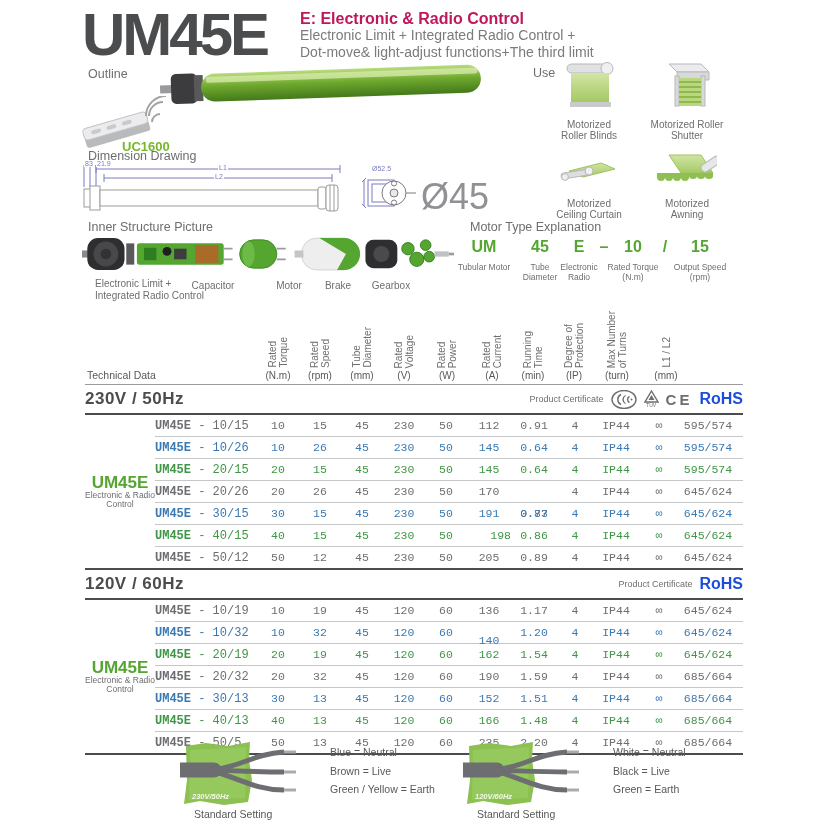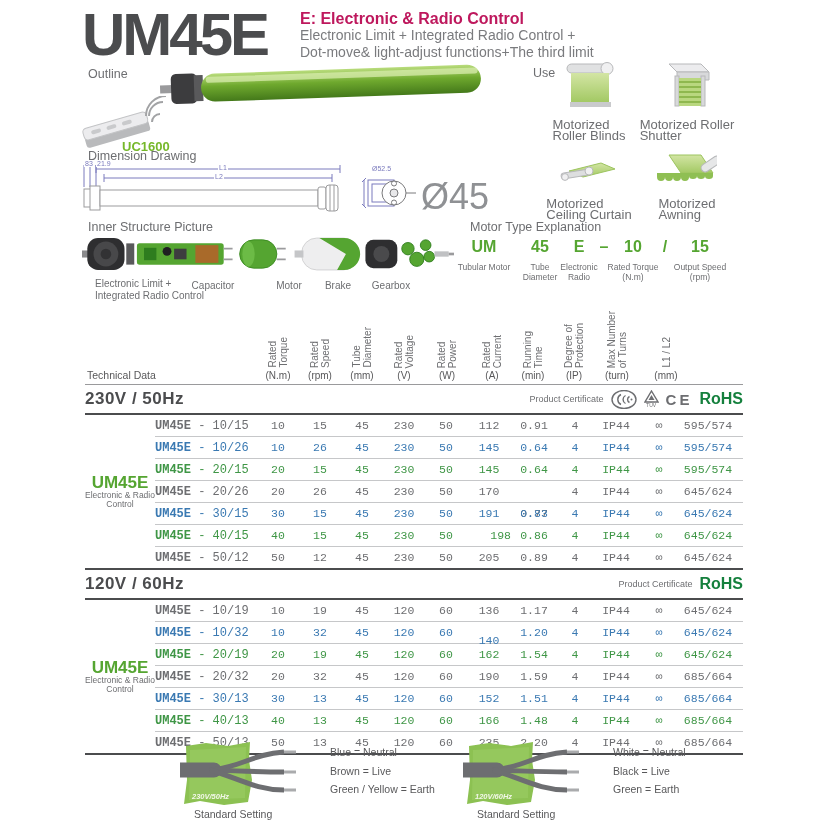--- a/index.html
+++ b/index.html
@@ -16,21 +16,21 @@
   .sec-label{font-size:12.5px;color:#6d6e71;}
 
   
   .dim-tag{font-size:7px;color:#7b7bbd;background:#fff;padding:0 1px;}
   .dia-big{font-size:36px;color:#8f9194;}
   .dia-small{font-size:7px;color:#7b7bbd;}
 
   
   .use-grid{left:540px;top:60px;width:196px;display:grid;grid-template-columns:98px 98px;row-gap:8px;}
   .use-item{display:flex;flex-direction:column;align-items:center;}
-  .use-item .lbl{font-size:13px;color:#6d6e71;text-align:left;line-height:11px;margin-top:3px;white-space:pre-line;}
+  .use-item .lbl{font-size:10px;color:#6d6e71;text-align:center;line-height:11px;margin-top:3px;white-space:pre-line;}
 
   
   .part-lbl{font-size:10px;color:#6d6e71;line-height:12px;white-space:pre-line;}
   .ctr{transform:translateX(-50%);text-align:center;}
 
   
   .code{font-size:16px;font-weight:bold;color:#55a531;transform:translateX(-50%);}
   .code-lbl{font-size:8.5px;color:#6d6e71;line-height:10px;white-space:pre-line;transform:translateX(-50%);text-align:center;}
 
   
@@ -40,21 +40,21 @@
   .th-cols{margin-left:172px;display:flex;height:84px;align-items:flex-end;}
   .th-col{display:flex;flex-direction:column;justify-content:flex-end;align-items:center;height:84px;}
   .rot{writing-mode:vertical-rl;transform:rotate(180deg);white-space:pre-line;font-size:10px;line-height:11px;color:#6d6e71;}
   .unit{font-size:10px;color:#58585a;margin:2px 0 3px 0;}
   .section{border-bottom:2px solid #4b4c4e;}
   .sec-head{display:flex;justify-content:space-between;align-items:center;height:28px;border-bottom:2px solid #4b4c4e;}
   .sec-title{font-size:17px;font-weight:bold;color:#4b4c4e;letter-spacing:0.5px;}
   .cert-area{display:flex;align-items:center;gap:7px;}
   .cert-label{font-size:9px;color:#6d6e71;}
   .ce{font-size:15px;font-weight:bold;color:#6d6e71;letter-spacing:3px;}
-  .rohs{font-size:16px;font-weight:bold;color:#15803d;}
+  .rohs{font-size:16px;font-weight:bold;color:#1d4ed8;}
   .tuv-wrap{display:flex;flex-direction:column;align-items:center;line-height:5px;}
   .tuv-txt{font-size:5px;color:#6d6e71;}
   .sec-body{position:relative;padding-left:70px;}
   .group{position:absolute;left:-2px;top:50%;transform:translateY(-50%);width:74px;text-align:center;}
   .group .gname{font-size:17px;font-weight:bold;color:#55a531;display:block;line-height:17px;}
   .group .gdesc{font-size:8.5px;color:#6d6e71;display:block;line-height:9.5px;}
   .trow{display:flex;height:21px;align-items:center;border-bottom:1px solid #c6c7c9;font-family:Liberation Mono, monospace;}
   .trow:last-child{border-bottom:none;}
   .cell{text-align:center;font-size:11.5px;}
   .mcell{width:102px;text-align:left;font-size:12px;}
@@ -531,21 +531,21 @@
               <span class="cell" style="width: 42px;">120</span>
               <span class="cell" style="width: 42px;">60</span>
               <span class="cell" style="width: 44px; text-align: center;">166</span>
               <span class="cell" style="width: 46px;">1.48</span>
               <span class="cell" style="width: 36px;">4</span>
               <span class="cell" style="width: 46px;">IP44</span>
               <span class="cell" style="width: 40px;">∞</span>
               <span class="cell" style="width: 58px;">685/664</span>
             </div>
             <div class="trow c-gray">
-              <span class="cell mcell"><span class="mb">UM45E</span><span class="mr"> - 50/13</span></span>
+              <span class="cell mcell"><span class="mb">UM45E</span><span class="mr"> - 50/5</span></span>
               <span class="cell" style="width: 42px;">50</span>
               <span class="cell" style="width: 42px;">13</span>
               <span class="cell" style="width: 42px;">45</span>
               <span class="cell" style="width: 42px;">120</span>
               <span class="cell" style="width: 42px;">60</span>
               <span class="cell" style="width: 44px;">235</span>
               <span class="cell" style="width: 46px;">2.20</span>
               <span class="cell" style="width: 36px;">4</span>
               <span class="cell" style="width: 46px;">IP44</span>
               <span class="cell" style="width: 40px;">∞</span>

